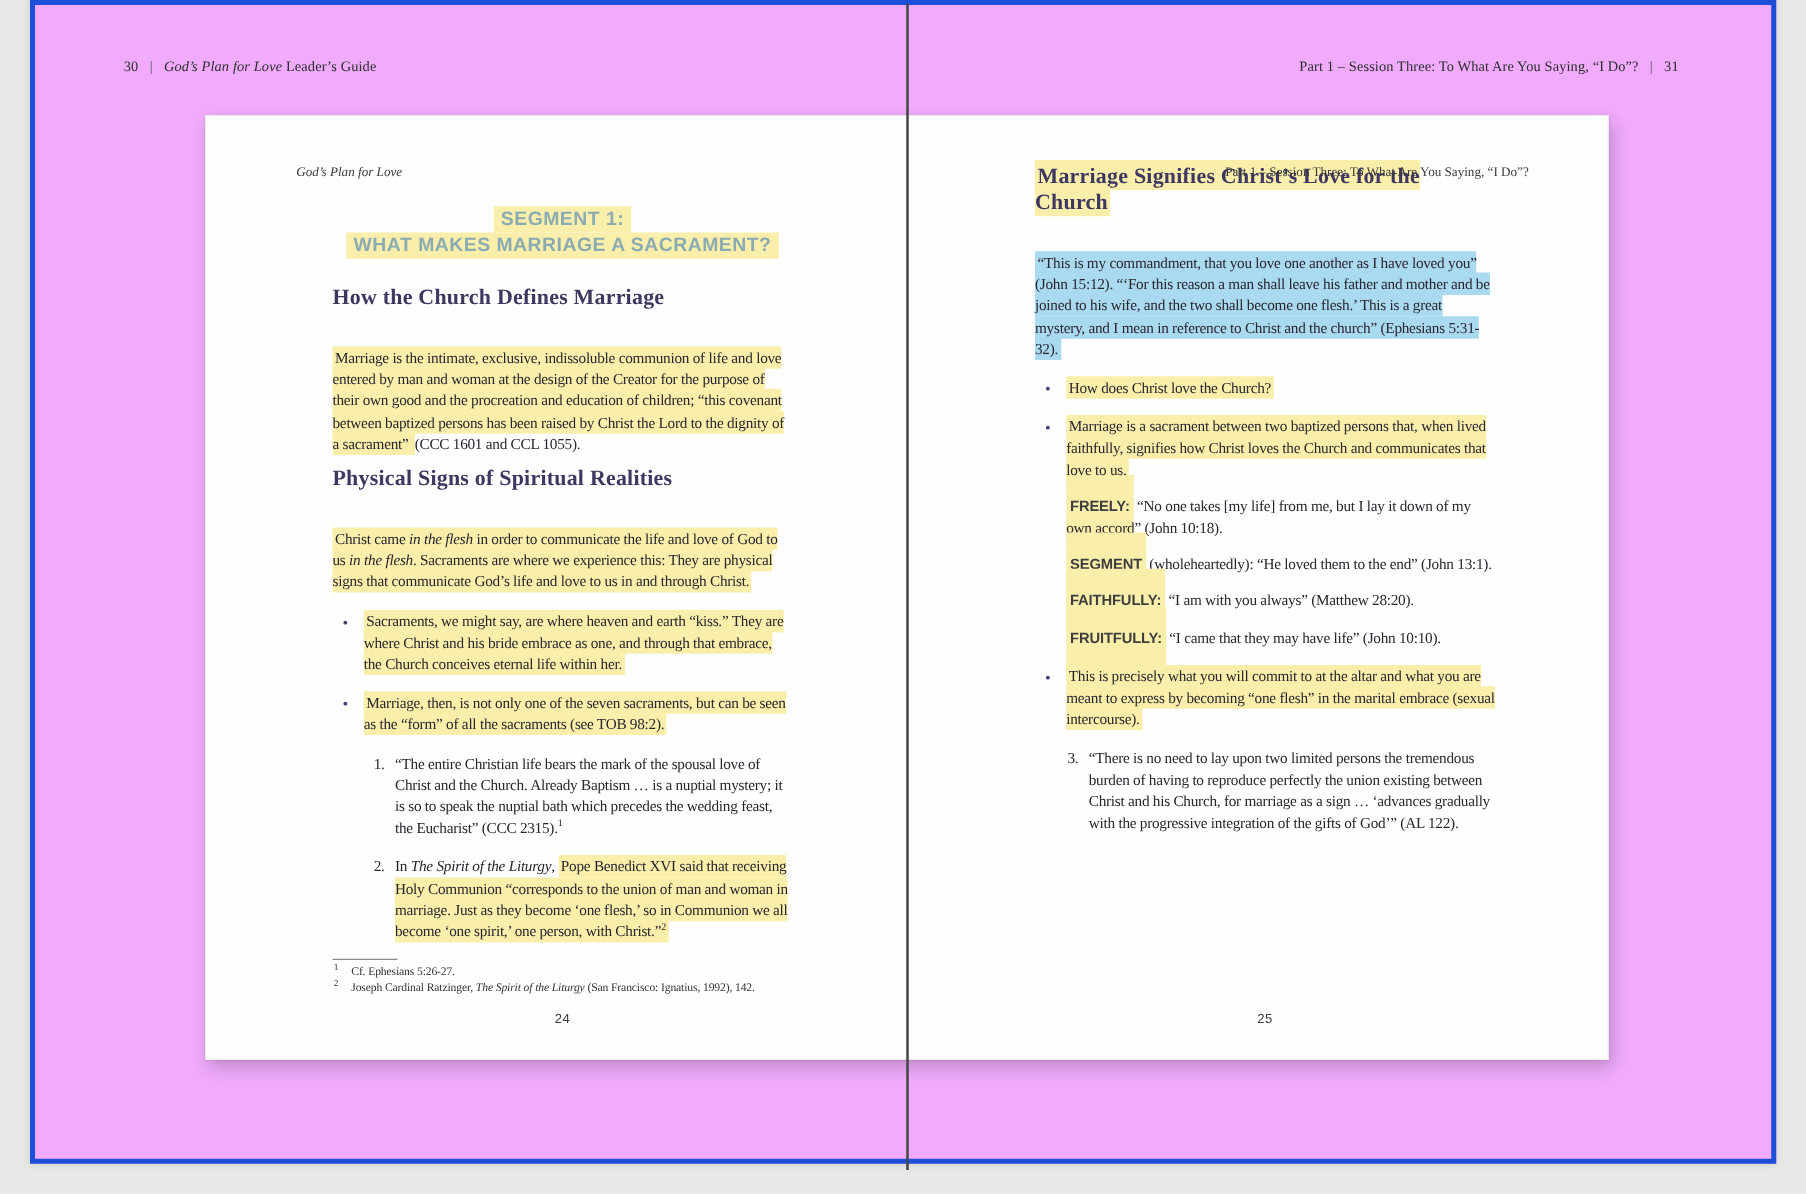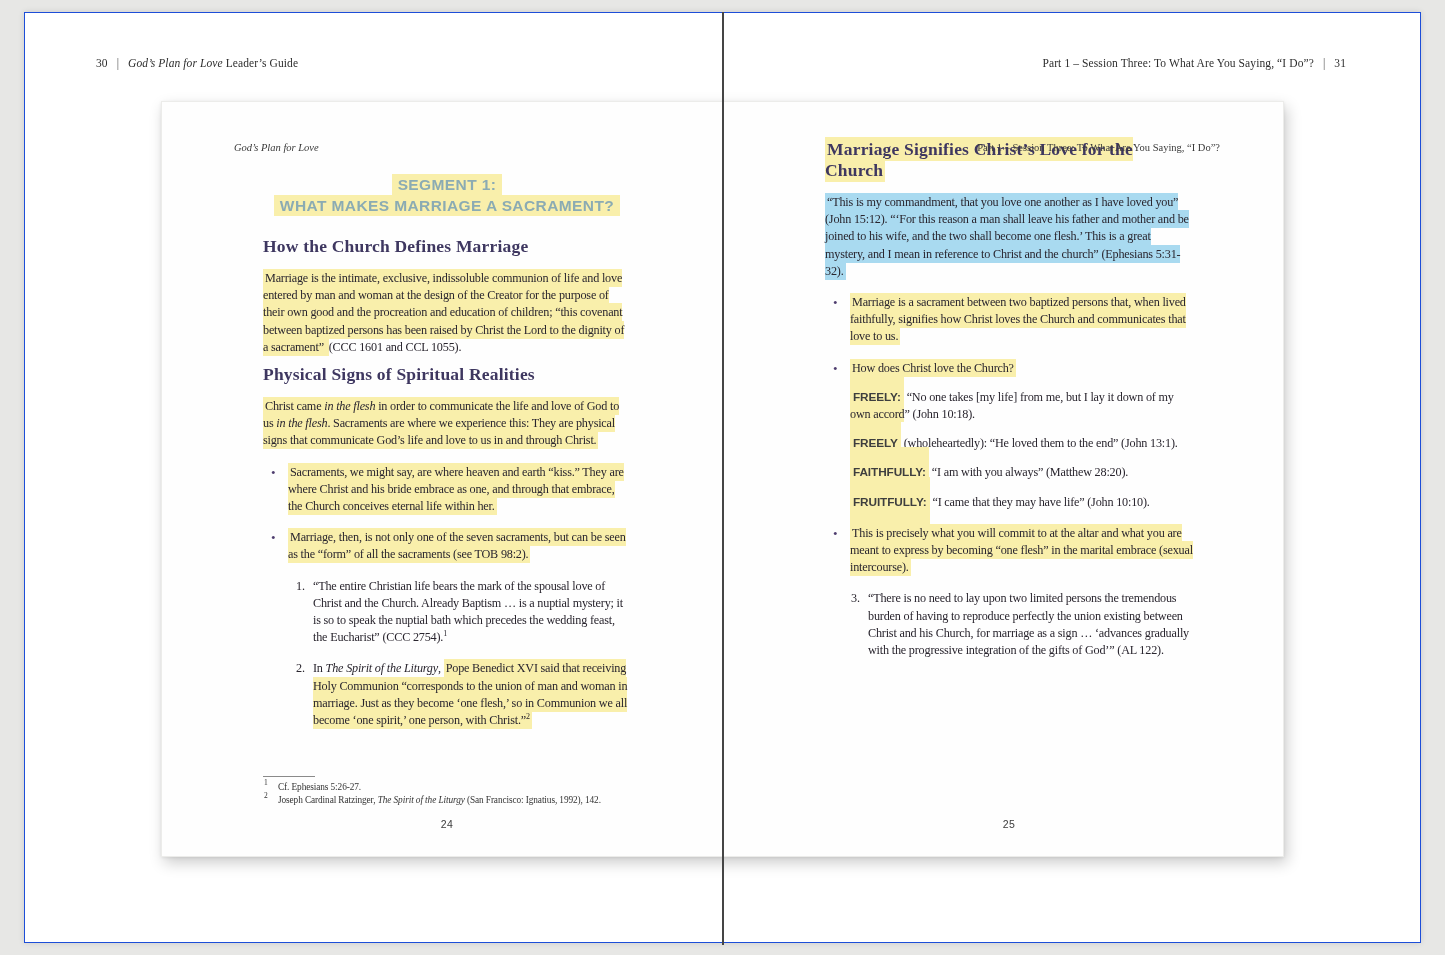--- a/index.html
+++ b/index.html
@@ -10,22 +10,22 @@
     --ink:#29252e;
   }
   *{box-sizing:border-box;}
   html,body{margin:0;padding:0;}
   body{
     width:1445px;height:955px;position:relative;overflow:hidden;
     background:#e7e7e5;
     font-family:"Liberation Serif", serif;
   }
   .sheet{
-    position:absolute;left:24px;top:12px;width:1397px;height:931px;
-    background:#ffffff;border:1px solid #1d4ed8;
+    position:absolute;left:24px;top:0;width:1397px;height:931px;
+    background:#f0abfc;border:4px solid #1d4ed8;
     box-shadow:0 0 6px rgba(0,0,0,.12);
   }
   .divider{
     position:absolute;left:697px;top:-1px;width:2px;height:933px;
     background:#454545;z-index:30;
   }
   .outer-header{
     position:absolute;top:44px;font-size:11.5px;color:#2d2d2d;
     letter-spacing:.1px;white-space:nowrap;
   }
@@ -58,21 +58,21 @@
   .segment-title mark.y{padding:2px 6px;margin-top:33px;}
   .serif-head{
     font-family:"Liberation Serif", serif;font-weight:700;
     font-size:17.5px;line-height:21px;color:var(--purple);
     letter-spacing:.2px;margin:20px 0 0;
   }
   .serif-head.mt26{margin-top:8px;}
   .serif-head.mt72{margin-top:37px;}
   .body-text{
     font-size:12.2px;line-height:17.2px;letter-spacing:-.2px;
-    margin:13px 0 0;
+    margin:30px 0 0;
   }
   .bullet{
     position:relative;padding-left:25px;margin-top:14px;
     font-size:12.2px;line-height:17.2px;letter-spacing:-.2px;
   }
   .bullet::before{
     content:"\2022";position:absolute;left:8px;top:0;
     color:#4e3d6e;font-size:13px;
   }
   .numbered{
@@ -141,21 +141,21 @@
 
       <div class="bullet">
         <mark class="y">Sacraments, we might say, are where heaven and earth “kiss.” They are where Christ and his bride embrace as one, and through that embrace, the Church conceives eternal life within her.</mark>
       </div>
 
       <div class="bullet">
         <mark class="y">Marriage, then, is not only one of the seven sacraments, but can be seen as the “form” of all the sacraments (see TOB 98:2).</mark>
       </div>
 
       <div class="numbered">
-        <span class="marker">1.</span><span>“The entire Christian life bears the mark of the spousal love of Christ and the Church. Already Baptism … is a nuptial mystery; it is so to speak the nuptial bath which precedes the wedding feast, the Eucharist” (CCC 2754).</span><sup>1</sup>
+        <span class="marker">1.</span><span>“The entire Christian life bears the mark of the spousal love of Christ and the Church. Already Baptism … is a nuptial mystery; it is so to speak the nuptial bath which precedes the wedding feast, the Eucharist” (CCC 2315).</span><sup>1</sup>
       </div>
 
       <div class="numbered">
         <span class="marker">2.</span><span>In </span><i>The Spirit of the Liturgy</i><span>, </span><mark class="y"><span>Pope Benedict XVI said that receiving Holy Communion “corresponds to the union of man and woman in marriage. Just as they become ‘one flesh,’ so in Communion we all become ‘one spirit,’ one person, with Christ.”</span><sup>2</sup></mark>
       </div>
 
       <div class="footnotes">
         <div class="fn-rule"></div>
         <div class="fn">
           <sup class="fn-m">1</sup><span>Cf. Ephesians 5:26-27.</span><i></i><span></span>
@@ -173,32 +173,32 @@
 
       <h2 class="serif-head mt72">
         <mark class="y">Marriage Signifies Christ’s Love for the Church</mark>
       </h2>
 
       <p class="body-text">
         <mark class="b">“This is my commandment, that you love one another as I have loved you” (John 15:12). “‘For this reason a man shall leave his father and mother and be joined to his wife, and the two shall become one flesh.’ This is a great mystery, and I mean in reference to Christ and the church” (Ephesians 5:31-32).</mark>
       </p>
 
       <div class="bullet">
+        <mark class="y">How does Christ love the Church?</mark>
+      </div>
+
+      <div class="bullet">
         <mark class="y">Marriage is a sacrament between two baptized persons that, when lived faithfully, signifies how Christ loves the Church and communicates that love to us.</mark>
       </div>
 
-      <div class="bullet">
-        <mark class="y">How does Christ love the Church?</mark>
-      </div>
-
       <div class="love">
         <mark class="y lbl">FREELY:</mark><span> “No one takes [my life] from me, but I lay it down of my own accord” (John 10:18).</span>
       </div>
       <div class="love">
-        <mark class="y lbl">FREELY</mark><span> (wholeheartedly): “He loved them to the end” (John 13:1).</span>
+        <mark class="y lbl">SEGMENT</mark><span> (wholeheartedly): “He loved them to the end” (John 13:1).</span>
       </div>
       <div class="love">
         <mark class="y lbl">FAITHFULLY:</mark><span> “I am with you always” (Matthew 28:20).</span>
       </div>
       <div class="love">
         <mark class="y lbl">FRUITFULLY:</mark><span> “I came that they may have life” (John 10:10).</span>
       </div>
 
       <div class="bullet">
         <mark class="y">This is precisely what you will commit to at the altar and what you are meant to express by becoming “one flesh” in the marital embrace (sexual intercourse).</mark>

